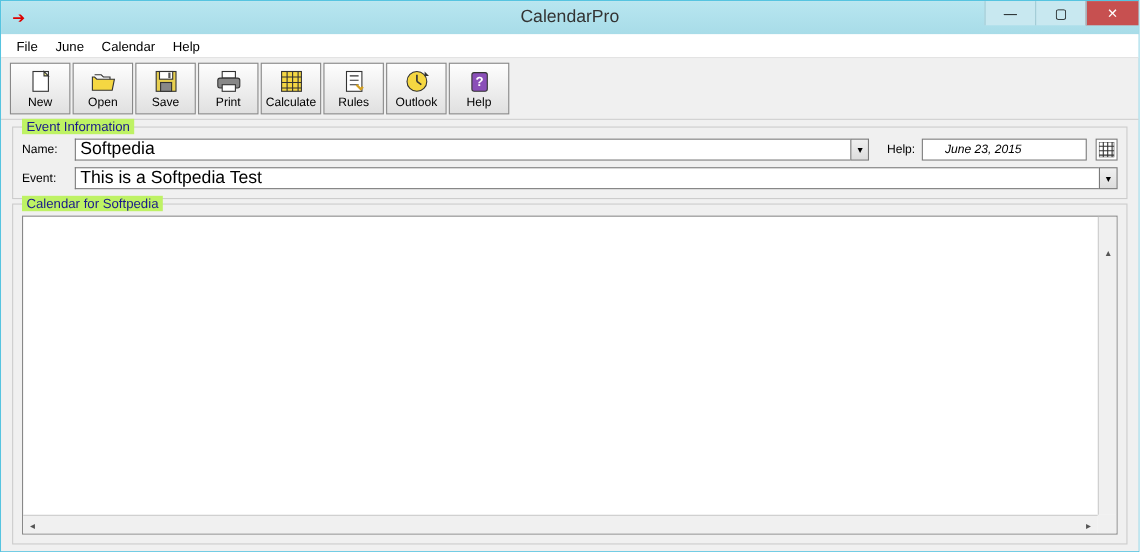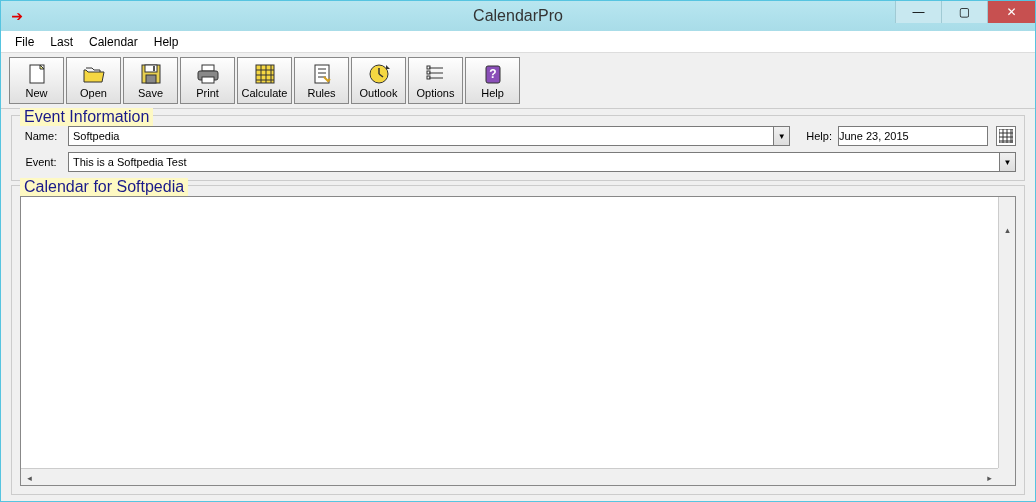--- a/index.html
+++ b/index.html
@@ -12,29 +12,29 @@
 .titlebar-btn { width: 46px; height: 22px; display: flex; align-items: center; justify-content: center; font-size: 12px; background: #c8e8f0; border-left: 1px solid #a0cad4; cursor: default; }
 .titlebar-btn.close { background: #c75050; color: #fff; width: 48px; }
 .menubar { height: 22px; background: #fff; display: flex; align-items: center; padding: 0 6px; border-bottom: 1px solid #ddd; }
 .menu-item { padding: 2px 8px; font-size: 12px; color: #000; cursor: default; }
 .toolbar { display: flex; padding: 4px 8px; background: #f0f0f0; gap: 2px; border-bottom: 1px solid #ccc; }
 .tool-btn { width: 55px; height: 47px; border: 1px solid #888; background: linear-gradient(#fefefe, #e0e0e0); display: flex; flex-direction: column; align-items: center; justify-content: center; cursor: default; }
 .tool-icon { width: 28px; height: 24px; display: flex; align-items: center; justify-content: center; }
 .tool-label { font-size: 11px; color: #000; margin-top: 1px; }
 .content { flex: 1; padding: 6px 10px; background: #f0f0f0; display: flex; flex-direction: column; gap: 4px; }
 .fieldset { border: 1px solid #ccc; padding: 10px 8px 8px 8px; position: relative; background: #f0f0f0; }
-.fieldset-legend { position: absolute; top: -8px; left: 8px; background: #fef9c3; padding: 0 4px; font-size: 16px; color: #1a1a8a; }
+.fieldset-legend { position: absolute; top: -8px; left: 8px; background: #bef264; padding: 0 4px; font-size: 12px; color: #1a1a8a; }
 .form-row { display: flex; align-items: center; gap: 6px; margin-bottom: 6px; }
 .form-row:last-child { margin-bottom: 0; }
-.form-label { font-size: 11px; width: 42px; text-align: center; }
+.form-label { font-size: 11px; width: 42px; }
 .combo { flex: 1; display: flex; }
-.combo input { flex: 1; border: 1px solid #7a7a7a; border-right: none; padding: 2px 4px; font-size: 11px; font-family: inherit; height: 20px; background: #fff; }
+.combo input { flex: 1; border: 1px solid #7a7a7a; border-right: none; padding: 2px 4px; font-size: 16px; font-family: inherit; height: 20px; background: #fff; }
 .combo-btn { width: 17px; height: 20px; border: 1px solid #7a7a7a; background: linear-gradient(#f0f0f0, #ddd); display: flex; align-items: center; justify-content: center; font-size: 8px; cursor: default; }
 .date-label { font-size: 11px; margin-left: 10px; }
-.date-input { width: 150px; border: 1px solid #7a7a7a; padding: 2px 0; font-size: 11px; height: 20px; background: #fff; }
+.date-input { width: 150px; border: 1px solid #7a7a7a; padding: 2px 20px; font-size: 11px; height: 20px; background: #fff; font-style: italic; }
 .cal-btn { width: 20px; height: 20px; border: 1px solid #7a7a7a; background: #fff; display: flex; align-items: center; justify-content: center; cursor: default; margin-left: 2px; }
 .grid-icon { width: 14px; height: 14px; }
 .calendar-box { flex: 1; display: flex; flex-direction: column; }
 .calendar-content { flex: 1; border: 1px solid #888; background: #fff; padding: 2px 4px; font-size: 11px; font-family: inherit; white-space: pre; overflow: hidden; position: relative; }
 .cal-text { white-space: pre; line-height: 14px; font-size: 11px; }
 .scrollbar-v { position: absolute; right: 0; top: 0; bottom: 17px; width: 17px; background: #f0f0f0; border-left: 1px solid #ccc; }
 .scrollbar-h { position: absolute; left: 0; right: 17px; bottom: 0; height: 17px; background: #f0f0f0; border-top: 1px solid #ccc; display: flex; justify-content: space-between; }
 .scroll-arrow { width: 17px; height: 17px; display: flex; align-items: center; justify-content: center; font-size: 9px; color: #555; }
 .scroll-corner { position: absolute; right: 0; bottom: 0; width: 17px; height: 17px; background: #f0f0f0; }
 svg { display: block; }
@@ -48,21 +48,21 @@
     <span class="titlebar-title">CalendarPro</span>
     <div class="titlebar-controls">
       <div class="titlebar-btn">—</div>
       <div class="titlebar-btn">▢</div>
       <div class="titlebar-btn close">✕</div>
     </div>
   </div>
 
   <div class="menubar">
     <span class="menu-item">File</span>
-    <span class="menu-item">Last</span>
+    <span class="menu-item">June</span>
     <span class="menu-item">Calendar</span>
     <span class="menu-item">Help</span>
   </div>
 
   <div class="toolbar">
     <div class="tool-btn">
       <span class="tool-icon">
           <svg width="22" height="22">
             <rect x="4" y="2" width="14" height="18" fill="#fff" stroke="#333"></rect>
             <polygon points="14,2 18,6 14,6" fill="#f5f590" stroke="#333"></polygon>
@@ -133,33 +133,20 @@
             <line x1="12" y1="5" x2="12" y2="11" stroke="#333" stroke-width="1.5"></line>
             <line x1="12" y1="11" x2="16" y2="14" stroke="#333" stroke-width="1.5"></line>
             <polygon points="19,2 23,6 19,6" fill="#333"></polygon>
           </svg>
         </span>
       <span class="tool-label">Outlook</span>
     </div>
     <div class="tool-btn">
       <span class="tool-icon">
           <svg width="22" height="22">
-            <line x1="4" y1="5" x2="18" y2="5" stroke="#333"></line>
-            <line x1="4" y1="10" x2="18" y2="10" stroke="#333"></line>
-            <line x1="4" y1="15" x2="18" y2="15" stroke="#333"></line>
-            <rect x="2" y="3" width="3" height="3" fill="none" stroke="#333"></rect>
-            <rect x="2" y="8" width="3" height="3" fill="none" stroke="#333"></rect>
-            <rect x="2" y="13" width="3" height="3" fill="none" stroke="#333"></rect>
-          </svg>
-        </span>
-      <span class="tool-label">Options</span>
-    </div>
-    <div class="tool-btn">
-      <span class="tool-icon">
-          <svg width="22" height="22">
             <rect x="4" y="3" width="14" height="17" rx="2" fill="#8a4fb8" stroke="#333"></rect>
             <text x="11" y="15" font-size="12" fill="#fff" text-anchor="middle" font-weight="bold">?</text>
           </svg>
         </span>
       <span class="tool-label">Help</span>
     </div>
   </div>
 
   <div class="content">
     <div class="fieldset">

